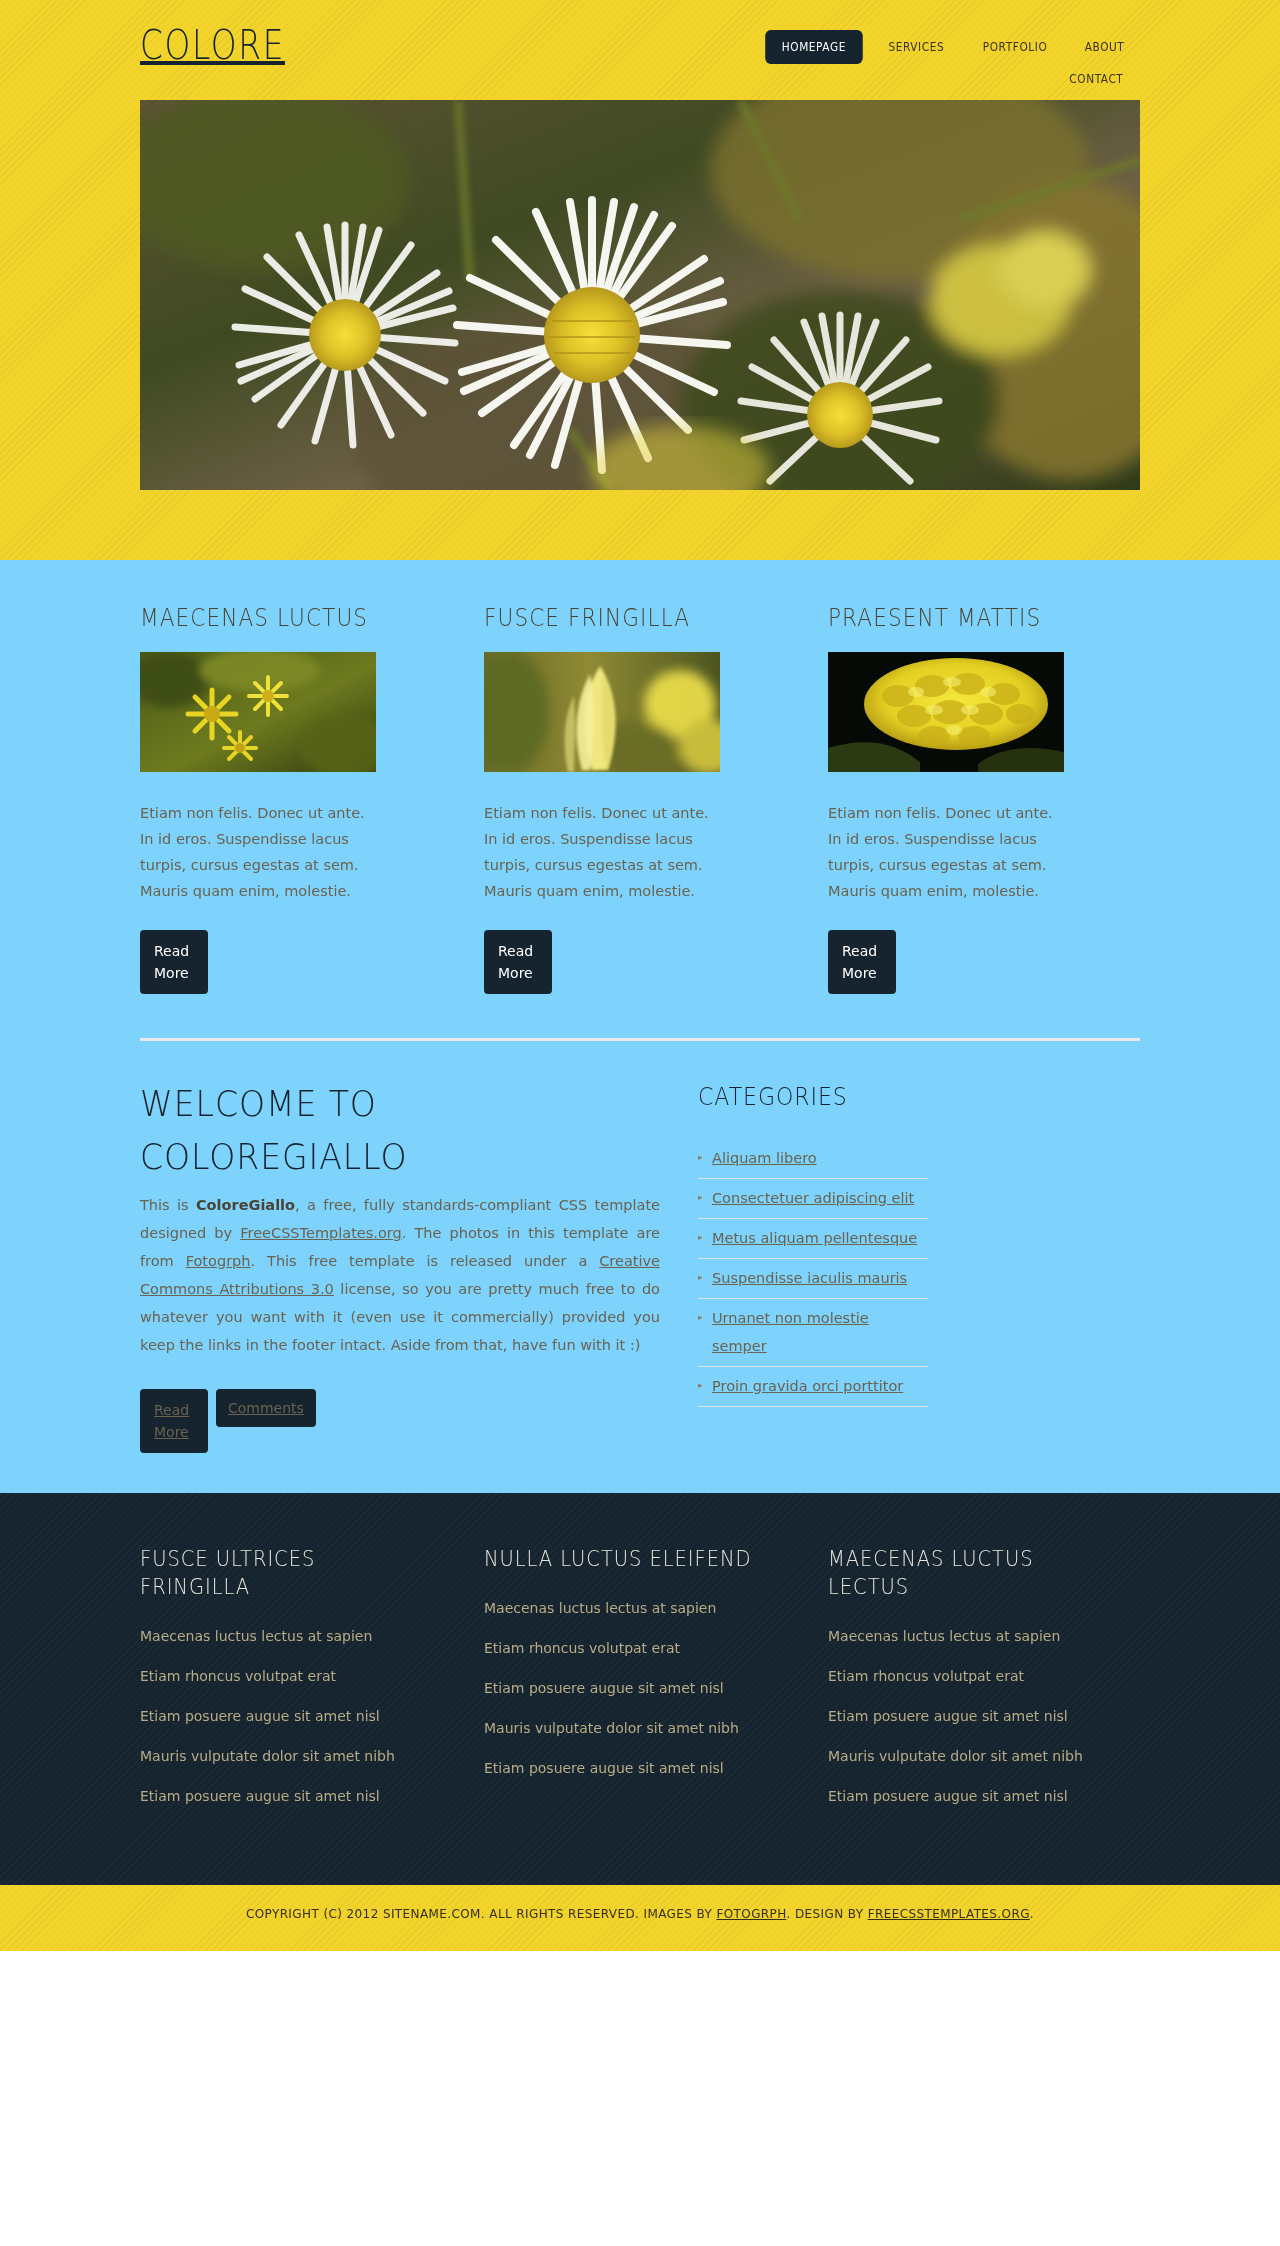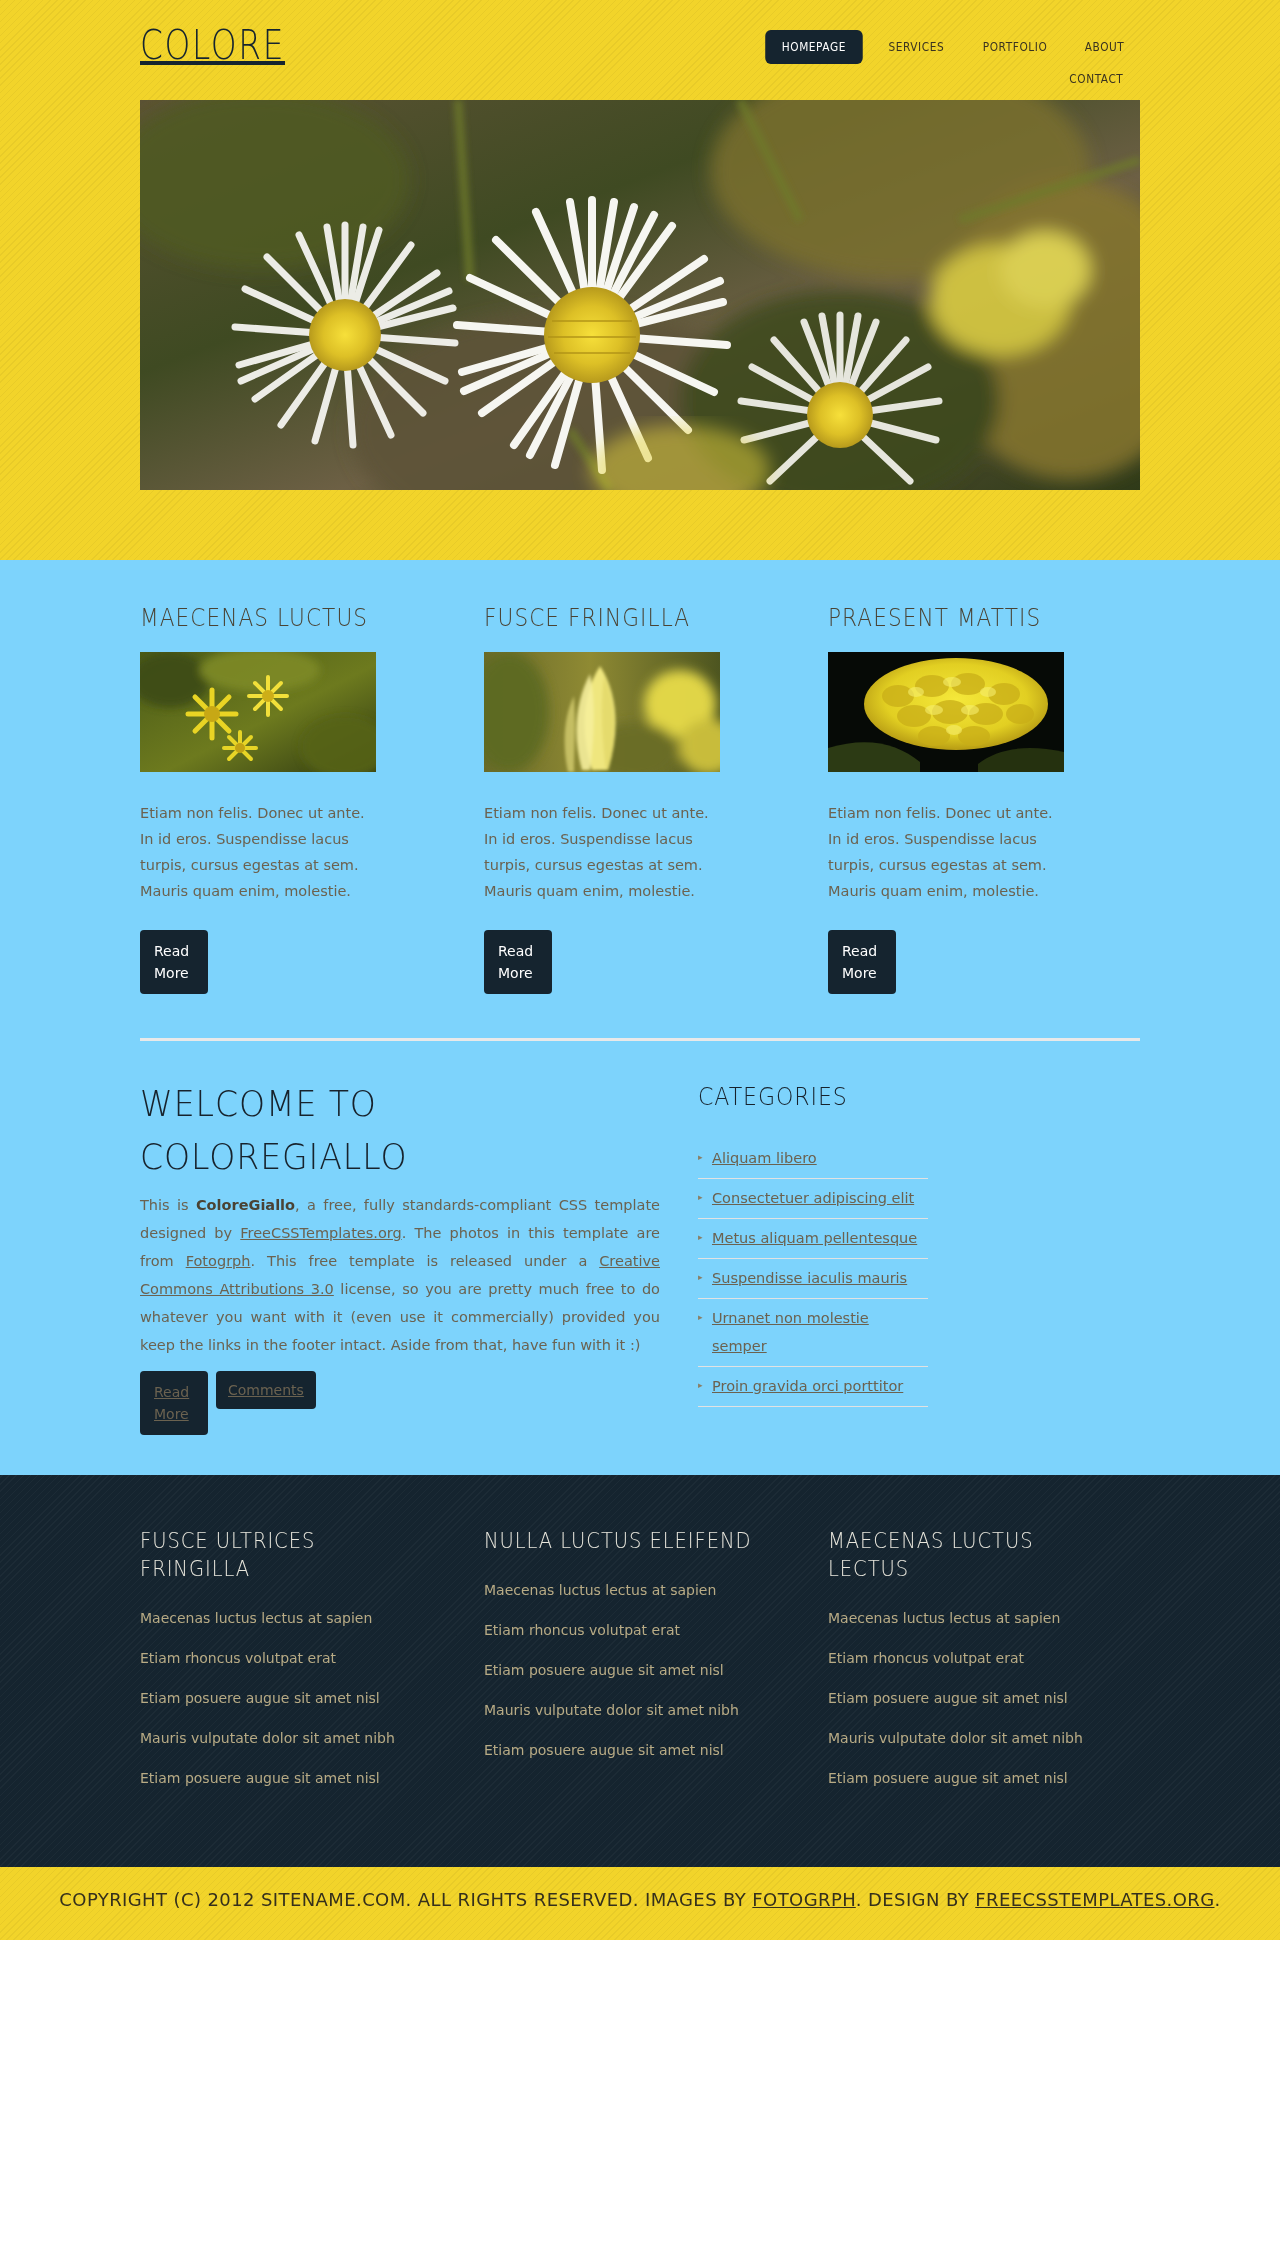--- a/index.html
+++ b/index.html
@@ -161,21 +161,21 @@
     line-height: 53px;
     margin-bottom: 8px;
     transform: scaleX(0.92);
     transform-origin: left center;
   }
   .content p {
     font-size: 14.5px;
     line-height: 28px;
     color: #6b6250;
     text-align: justify;
-    margin-bottom: 12px;
+    margin-bottom: 30px;
   }
   .content p strong { color: #4a4334; font-weight: bold; }
   .content a { color: #6b6250; text-decoration: underline; }
 
   .btnrow { display: flex; align-items: flex-start; gap: 8px; }
   .btn.comments { padding: 8px 12px; width: auto; }
 
   .sidebar { width: 230px; padding-top: 6px; }
   .sidebar h2 {
     font-size: 24px;
@@ -226,21 +226,21 @@
   .fcol li a {
     font-size: 14px;
     color: #b8ab85;
     text-decoration: none;
   }
 
   
   #copyright { width: 1280px; padding: 22px 0 30px 0; position: relative; }
   #copyright p {
     text-align: center;
-    font-size: 18px;
+    font-size: 12px;
     letter-spacing: 0.4px;
     color: #35301c;
     position: relative;
     z-index: 2;
   }
   #copyright a { color: #35301c; text-decoration: underline; }
   .watermark {
     position: absolute;
     left: 0; right: 0;
     top: 14px;

